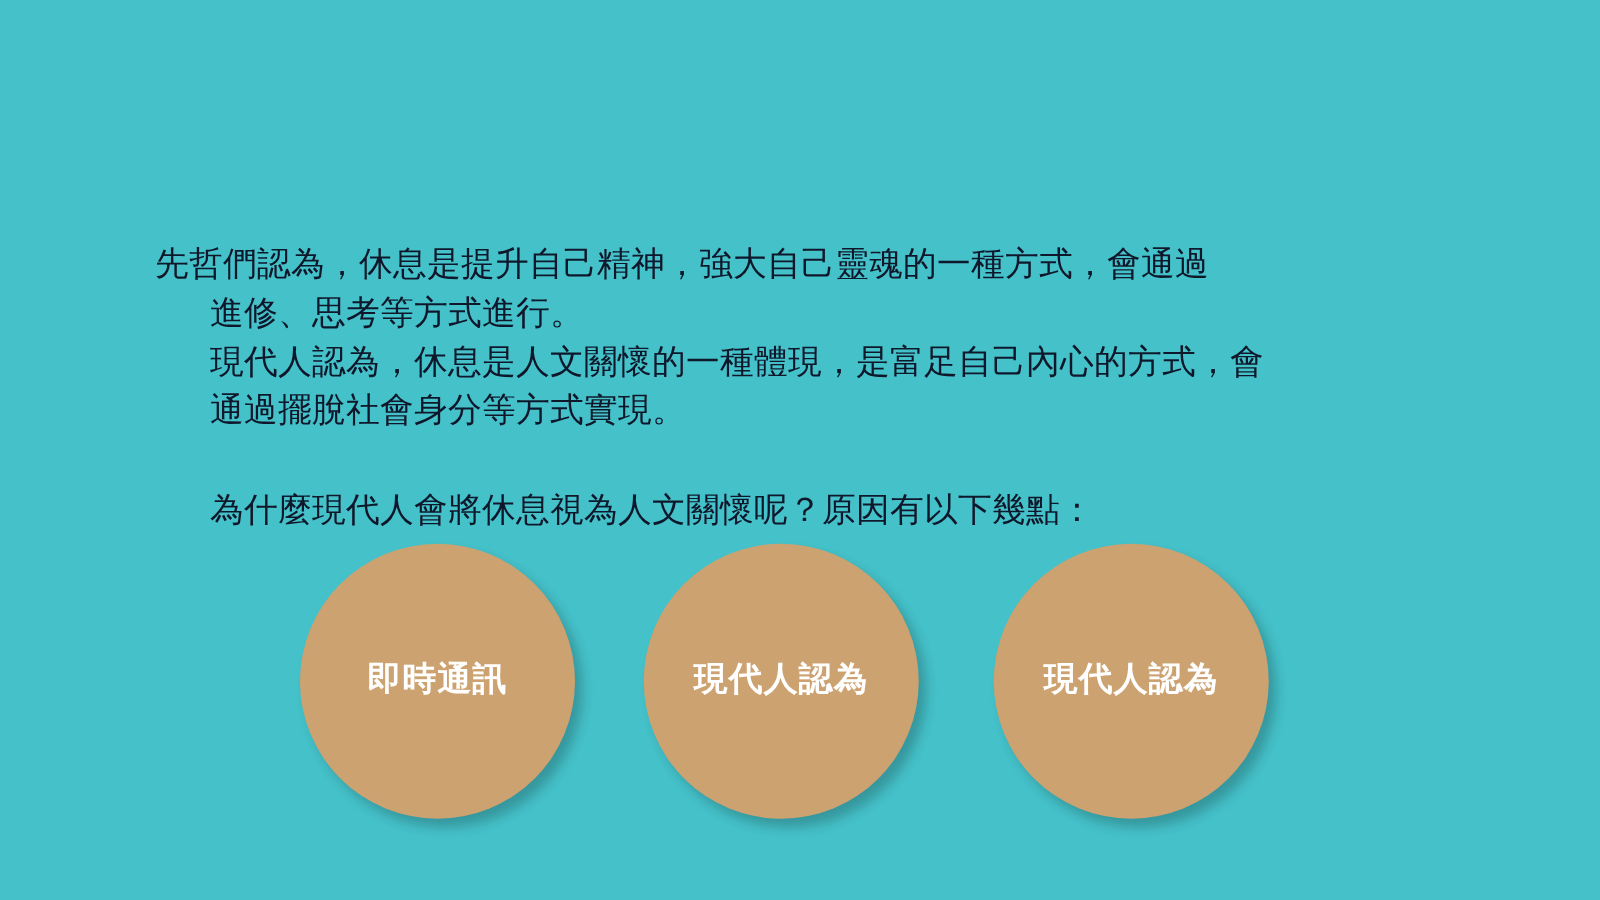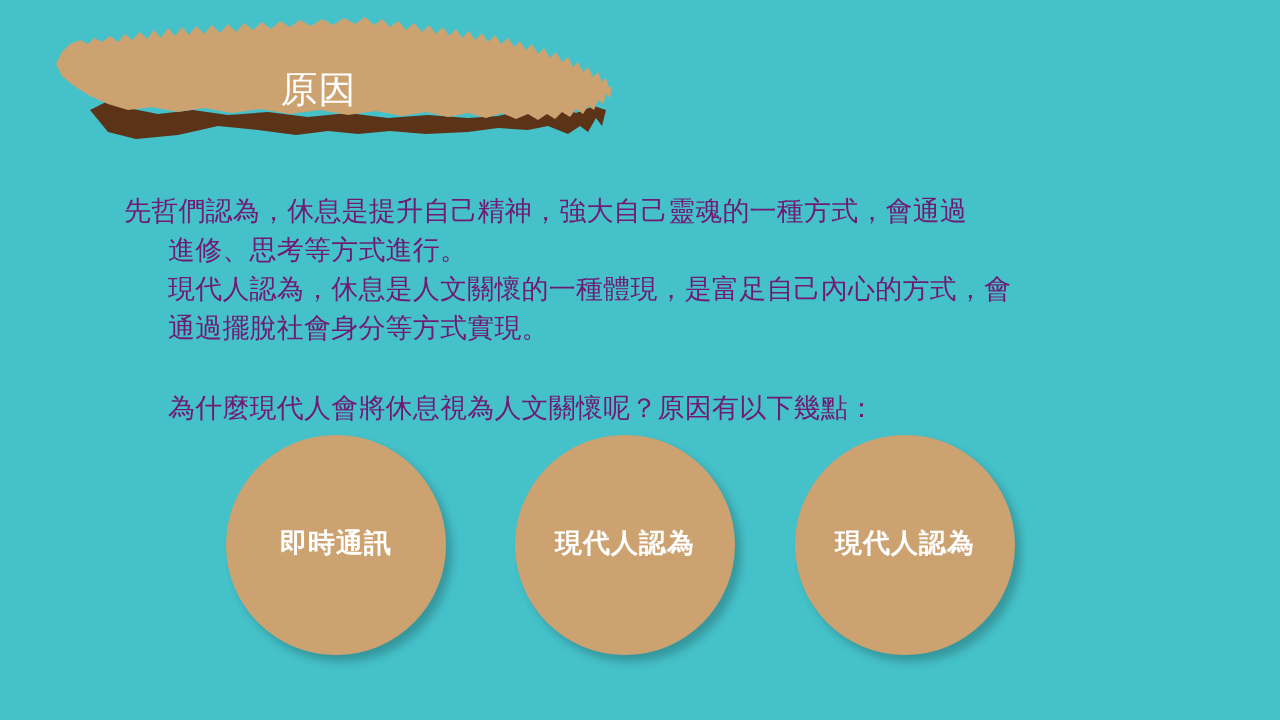--- a/index.html
+++ b/index.html
@@ -51,21 +51,21 @@
   }
 
   
   #body-copy {
     position: absolute;
     left: 124px;
     top: 192px;
     width: 1010px;
   }
   .para {
-    color: #701a75;
+    color: #0f172a;
     font-size: 27px;
     line-height: 39px;
     font-weight: 400;
     letter-spacing: 0.2px;
     margin: 0;
   }
   .para + .para { margin-top: 0; margin-left: 44px; }
   #question-line {
     margin-top: 41px;
   }
@@ -92,66 +92,29 @@
   }
   .circle-label {
     color: #ffffff;
     font-size: 27px;
     font-weight: bold;
     letter-spacing: 1px;
     line-height: 30px;
     white-space: nowrap;
     transform: translateY(-2px);
   }
-  #circle-1 { left: 226px; }
+  #circle-1 { left: 240px; }
   #circle-2 { left: 515px; }
   #circle-3 { left: 795px; }
 </style>
 </head>
 <body>
 
 <div id="slide">
 
-  <div id="title-banner">
-    <svg width="585" height="128" viewBox="0 0 585 128" xmlns="http://www.w3.org/2000/svg">
-
-      <path fill="#5c3317" d="
-        M 62 96
-        L 80 118 L 108 125 L 150 121 L 190 112 L 230 116 L 268 121
-        L 300 117 L 330 120 L 362 117 L 398 120 L 440 118 L 470 114
-        L 500 116 L 520 112 L 540 120 L 552 112 L 560 118 L 568 104
-        L 574 112 L 578 96 L 566 92 L 548 99 L 532 93 L 516 100
-        L 500 95 L 470 102 L 440 104 L 400 101 L 360 104 L 320 99
-        L 280 103 L 240 98 L 200 101 L 165 96 L 130 100 L 100 94
-        L 78 88 Z"></path>
-
-      <path fill="#cda271" d="
-        M 28 50
-        L 34 38 L 42 30 L 52 26 L 60 30 L 66 24 L 74 28 L 82 22
-        L 90 28 L 97 20 L 104 26 L 112 18 L 119 25 L 126 16
-        L 133 24 L 140 14 L 147 22 L 154 13 L 161 21 L 168 12
-        L 176 20 L 184 11 L 192 19 L 200 10 L 208 18 L 216 9
-        L 225 16 L 234 8 L 243 15 L 252 7 L 262 13 L 272 6
-        L 283 12 L 294 5 L 305 11 L 316 4 L 327 10 L 337 3
-        L 346 11 L 354 5 L 362 13 L 370 7 L 378 16 L 386 9
-        L 394 18 L 401 11 L 408 20 L 415 13 L 421 22 L 428 15
-        L 434 24 L 441 17 L 447 26 L 454 19 L 460 28 L 467 21
-        L 473 30 L 480 24 L 486 33 L 492 27 L 498 36 L 504 30
-        L 510 40 L 516 34 L 522 44 L 528 38 L 534 48 L 540 43
-        L 545 53 L 550 48 L 555 58 L 560 53 L 565 63 L 570 58
-        L 574 68 L 578 64 L 581 74 L 584 72
-        L 582 84 L 578 80 L 575 90 L 570 86 L 566 96 L 560 92
-        L 555 100 L 548 95 L 542 103 L 534 98 L 527 105 L 519 100
-        L 510 106 L 500 100 L 488 105 L 474 99 L 458 104 L 440 99
-        L 420 103 L 398 98 L 374 102 L 348 97 L 320 101 L 292 96
-        L 262 100 L 232 95 L 204 99 L 176 94 L 150 98 L 124 93
-        L 100 96 L 80 90 L 62 82 L 46 72 L 34 62 Z"></path>
-    </svg>
-    <div id="title-text">原因</div>
-  </div>
 
   <div id="body-copy">
     <p class="para">先哲們認為，休息是提升自己精神，強大自己靈魂的一種方式，會通過</p>
     <p class="para">進修、思考等方式進行。</p>
     <p class="para">現代人認為，休息是人文關懷的一種體現，是富足自己內心的方式，會</p>
     <p class="para">通過擺脫社會身分等方式實現。</p>
     <p class="para" id="question-line">為什麼現代人會將休息視為人文關懷呢？原因有以下幾點：</p>
   </div>
 
   <div id="circles-row">

